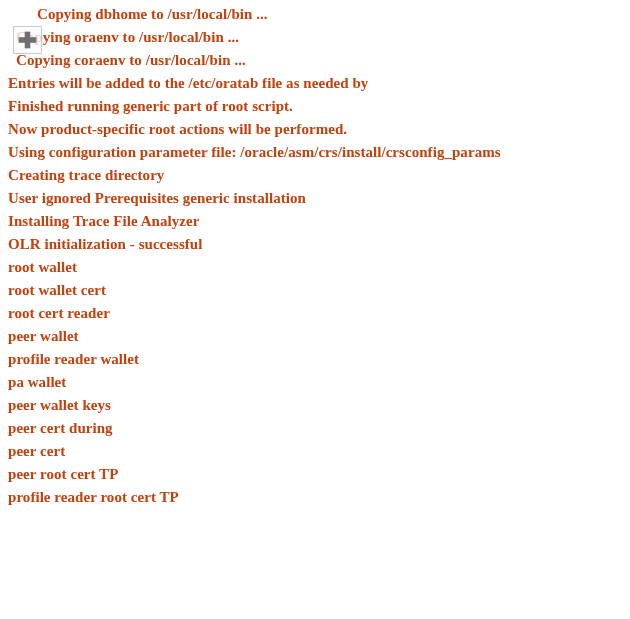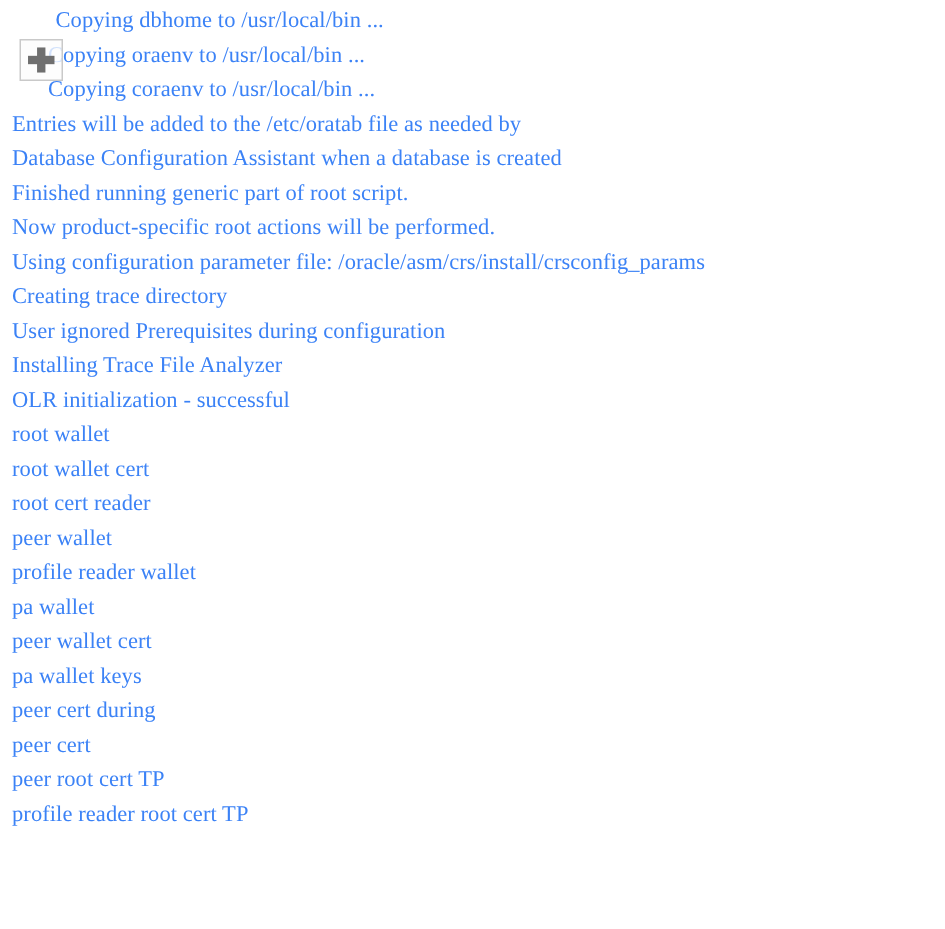--- a/index.html
+++ b/index.html
@@ -32,37 +32,38 @@
     top: 3px;
     width: 630px;
   }
 
   .log-line {
     display: block;
     font-family: "Liberation Serif", "DejaVu Serif", serif;
     font-size: 15px;
     line-height: 23px;
     height: 23px;
-    color: #3b82f6;
+    color: #c2410c;
     white-space: pre;
     letter-spacing: 0.05px;
     padding-left: 8px;
     box-sizing: border-box;
+    font-weight: bold;
   }
 
   
   .log-line.indent-1 {
   }
 
   
   .log-line.indent-2 {
     padding-left: 37px;
   }
   .log-line.indent-2b {
-    padding-left: 32px;
+    padding-left: 16px;
   }
 
   
   #drag-handle {
     position: absolute;
     left: 13px;
     top: 26px;
     width: 29px;
     height: 28px;
     border: 1px solid #c9c9c9;
@@ -82,36 +83,34 @@
 </head>
 <body style="background: rgb(255, 255, 255);">
 
 <div id="console">
 
   <ul class="log-list" id="log-list">
       <li class="log-line indent-2">Copying dbhome to /usr/local/bin ...</li>
       <li class="log-line indent-2b">Copying oraenv to /usr/local/bin ...</li>
       <li class="log-line indent-2b">Copying coraenv to /usr/local/bin ...</li>
       <li class="log-line">Entries will be added to the /etc/oratab file as needed by</li>
-      <li class="log-line">Database Configuration Assistant when a database is created</li>
       <li class="log-line">Finished running generic part of root script.</li>
       <li class="log-line">Now product-specific root actions will be performed.</li>
       <li class="log-line">Using configuration parameter file: /oracle/asm/crs/install/crsconfig_params</li>
       <li class="log-line">Creating trace directory</li>
-      <li class="log-line">User ignored Prerequisites during configuration</li>
+      <li class="log-line">User ignored Prerequisites generic installation</li>
       <li class="log-line">Installing Trace File Analyzer</li>
       <li class="log-line">OLR initialization - successful</li>
       <li class="log-line indent-1">root wallet</li>
       <li class="log-line indent-1">root wallet cert</li>
       <li class="log-line indent-1">root cert reader</li>
       <li class="log-line indent-1">peer wallet</li>
       <li class="log-line indent-1">profile reader wallet</li>
       <li class="log-line indent-1">pa wallet</li>
-      <li class="log-line indent-1">peer wallet cert</li>
-      <li class="log-line indent-1">pa wallet keys</li>
+      <li class="log-line indent-1">peer wallet keys</li>
       <li class="log-line indent-1">peer cert during</li>
       <li class="log-line indent-1">peer cert</li>
       <li class="log-line indent-1">peer root cert TP</li>
       <li class="log-line indent-1">profile reader root cert TP</li>
     </ul>
 
   <div id="drag-handle" style="border-color: rgb(201, 201, 201);">
     <svg class="cross-icon" viewBox="0 0 29 28" aria-hidden="true">
       <rect x="11.5" y="5" width="6" height="18" fill="#6f6f6f"></rect>
       <rect x="5" y="11" width="19" height="6" fill="#6f6f6f"></rect>

